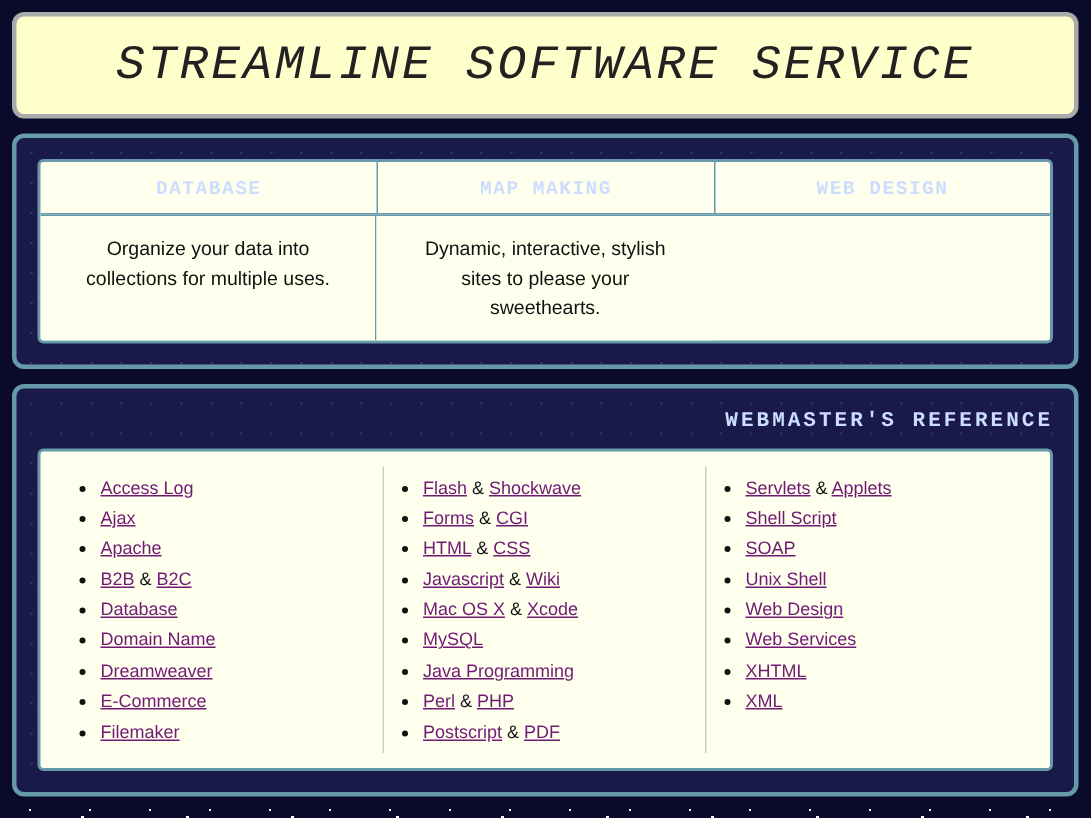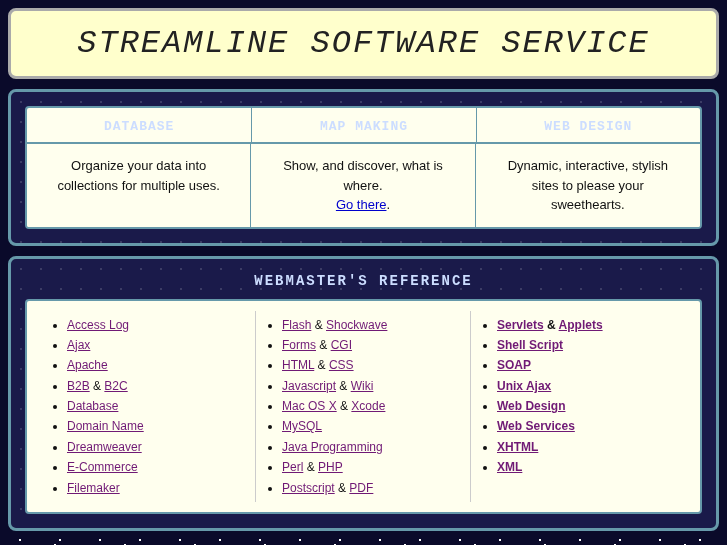--- a/index.html
+++ b/index.html
@@ -96,21 +96,21 @@
 
     .services-inner {
       background-color: #ffffee;
       border: 2px solid #6699aa;
       border-radius: 4px;
       overflow: hidden;
     }
 
     
     .ref-title {
-      text-align: center;
+      text-align: right;
       color: #ccddff;
       font-size: 14px;
       font-weight: bold;
       letter-spacing: 2px;
       font-family: 'Courier New', monospace;
       text-transform: uppercase;
       margin-bottom: 10px;
     }
 
     .ref-inner {
@@ -123,21 +123,20 @@
       gap: 0;
     }
 
     .ref-col {
       padding: 4px 8px;
       border-right: 1px solid #cccccc;
     }
 
     .ref-col:last-child {
       border-right: none;
-      font-weight: bold;
     }
 
     .ref-col ul {
       list-style: disc;
       padding-left: 18px;
     }
 
     .ref-col ul li {
       font-size: 12px;
       line-height: 1.7;
@@ -168,24 +167,20 @@
         <span>MAP MAKING</span>
       </div>
       <div class="service-header service-divider-v">
         <span>WEB DESIGN</span>
       </div>
     </div>
 
     <div class="service-body">
       <div class="service-col">
         <span>Organize your data into collections for multiple uses.</span>
-      </div>
-      <div class="service-col">
-        <span>Show, and discover, what is where.</span><br>
-        <a href="#">Go there</a><span>.</span>
       </div>
       <div class="service-col">
         <span>Dynamic, interactive, stylish sites to please your sweethearts.</span>
       </div>
     </div>
   </div>
 </div>
 
 <div class="section-box">
   <div class="ref-title">WEBMASTER'S REFERENCE</div>
@@ -217,21 +212,21 @@
         <li><a href="#">Perl</a> &amp; <a href="#">PHP</a></li>
         <li><a href="#">Postscript</a> &amp; <a href="#">PDF</a></li>
       </ul>
     </div>
 
     <div class="ref-col">
       <ul>
         <li><a href="#">Servlets</a> &amp; <a href="#">Applets</a></li>
         <li><a href="#">Shell Script</a></li>
         <li><a href="#">SOAP</a></li>
-        <li><a href="#">Unix Ajax</a></li>
+        <li><a href="#">Unix Shell</a></li>
         <li><a href="#">Web Design</a></li>
         <li><a href="#">Web Services</a></li>
         <li><a href="#">XHTML</a></li>
         <li><a href="#">XML</a></li>
       </ul>
     </div>
 
   </div>
 </div>
 

